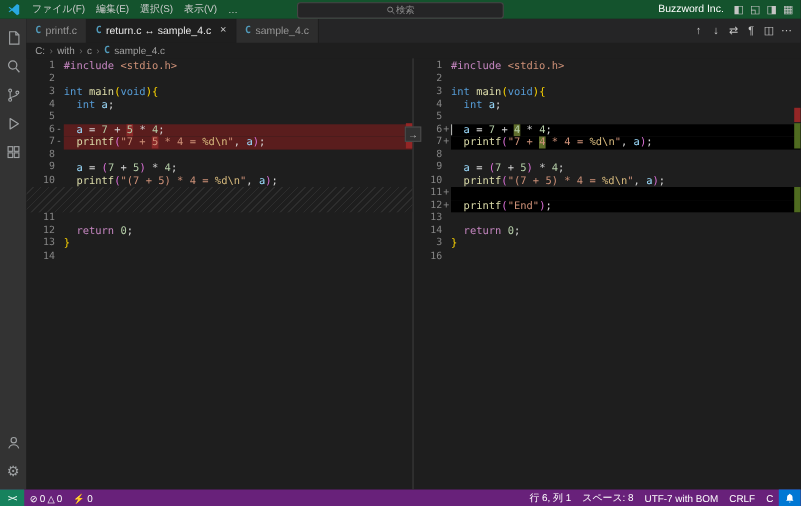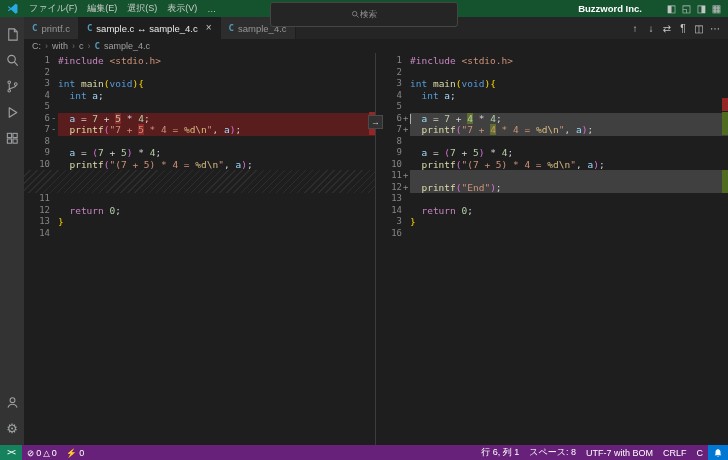--- a/index.html
+++ b/index.html
@@ -5,23 +5,23 @@
   *{box-sizing:border-box;margin:0;padding:0}
   html,body{width:728px;height:460px;overflow:hidden}
   body{background:#1e1e1e;font-family:"Liberation Sans",sans-serif;color:#ccc;-webkit-font-smoothing:antialiased}
   .window{width:728px;height:460px;display:flex;flex-direction:column}
 
   
   .titlebar{height:17px;background:#14532d;display:flex;align-items:center;font-size:9px;color:#cccccc;position:relative;flex:0 0 auto}
   .logo{width:24px;display:flex;justify-content:center;align-items:center}
   .menus{display:flex;align-items:center}
   .menu-item{padding:0 5px;cursor:default;white-space:nowrap}
-  .searchbox{position:absolute;left:50%;transform:translateX(-50%);top:2px;width:188px;height:25px;background:#252526;border:1px solid #454545;border-radius:3px;display:flex;align-items:center;justify-content:center;gap:0;color:#8f8f8f;font-size:8.5px}
+  .searchbox{position:absolute;left:50%;transform:translateX(-50%);top:2px;width:188px;height:15px;background:#252526;border:1px solid #454545;border-radius:3px;display:flex;align-items:center;justify-content:center;gap:0;color:#8f8f8f;font-size:8.5px}
   .tb-right{margin-left:auto;display:flex;align-items:center;padding-right:4px}
-  .brand{color:#ffffff;font-size:9.5px;font-weight:bold;margin-right:22px;white-space:nowrap}
+  .brand{color:#ffffff;font-size:9.5px;font-weight:normal;margin-right:6px;white-space:nowrap}
   .tb-icon{width:15px;text-align:center;font-size:10px;color:#c5c5c5}
 
   
   .main{flex:1;display:flex;min-height:0}
   .activitybar{width:24px;background:#333333;display:flex;flex-direction:column;align-items:center;padding-top:4px;flex:0 0 auto}
   .ab-icon{height:26px;width:100%;display:flex;align-items:center;justify-content:center;color:#9fa2a4}
   .ab-bottom{margin-top:auto}
   .gear{font-size:13px;color:#9fa2a4;line-height:1}
 
   .editor-col{flex:1;display:flex;flex-direction:column;min-width:0;background:#1e1e1e}
@@ -45,21 +45,21 @@
   .pane.left{width:50%;border-right:1px solid #3c3c3c}
   .pane.right{flex:1}
   .lines{font-family:"DejaVu Sans Mono",monospace;font-size:9.5px}
   .line{display:flex;height:11.5px;line-height:11.5px}
   .gutter{flex:0 0 34px;display:flex}
   .num{flex:1;text-align:right;color:#858585;font-size:9px;padding-right:1px}
   .mk{width:7px;color:#8b8b8b;font-size:9px}
   .code{flex:1;white-space:pre}
   .line.removed .code{background:#5a1d1d}
   .line.removed .hl{background:#8a2929}
-  .line.added .code{background:#404040}
+  .line.added .code{background:#000000}
   .line.added .hl{background:#5f6e2c}
   .line.hatch{height:23px;background:repeating-linear-gradient(135deg,#1e1e1e 0 4px,#2d2d2d 4px 5px)}
   .cursor{display:inline-block;width:1px;height:10px;background:#aeafad;margin-right:-1px;vertical-align:middle}
 
   .tk-pp{color:#c586c0}.tk-kw{color:#569cd6}.tk-fn{color:#dcdcaa}.tk-var{color:#9cdcfe}
   .tk-num{color:#b5cea8}.tk-str{color:#ce9178}.tk-esc{color:#d7ba7d}.tk-pl{color:#d4d4d4}
   .tk-b1{color:#ffd700}.tk-b2{color:#da70d6}
 
   .ruler{position:absolute;top:0;right:0;width:6px;height:100%}
   .rm{position:absolute;right:0;width:6px}
@@ -164,21 +164,21 @@
 
     <div class="editor-col">
 
       <div class="tabbar">
         <span class="tab">
           <span class="c-icon">C</span>
           <span>printf.c</span>
         </span>
         <span class="tab active">
           <span class="c-icon">C</span>
-          <span>sample.c ↔ sample_4.c</span>
+          <span>return.c ↔ sample_4.c</span>
           <span class="tab-close">×</span>
         </span>
         <span class="tab">
           <span class="c-icon">C</span>
           <span>sample_4.c</span>
         </span>
         <span class="tab-actions">
 
         <span class="ta-icon">↑</span>
             <span class="ta-icon">↓</span>

